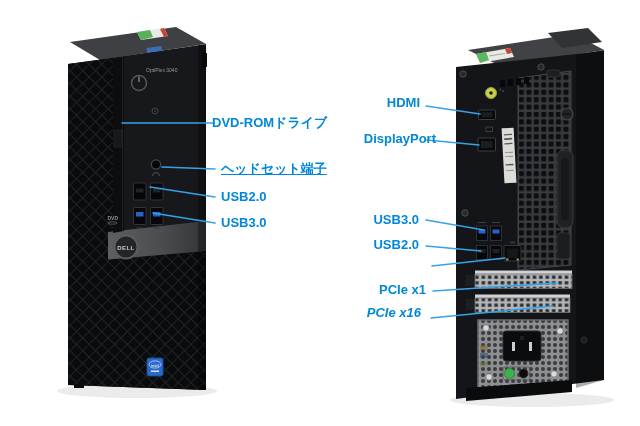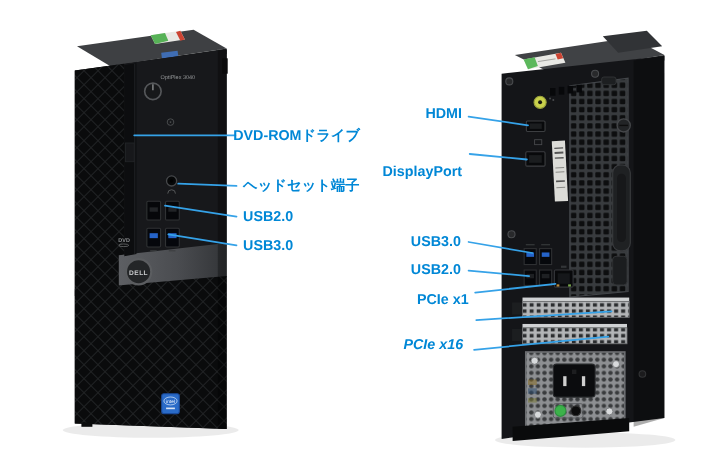--- a/index.html
+++ b/index.html
@@ -261,24 +261,24 @@
     <line class="callout-line" x1="479" y1="145" x2="427" y2="140"></line>
     <line class="callout-line" x1="484" y1="230" x2="426" y2="220"></line>
     <line class="callout-line" x1="481" y1="251" x2="426" y2="246"></line>
     <line class="callout-line" x1="505" y1="258" x2="432" y2="266"></line>
     <line class="callout-line" x1="556" y1="283" x2="433" y2="291"></line>
     <line class="callout-line" x1="553" y1="306" x2="431" y2="318"></line>
   </g>
 </svg>
 
 <div class="callout-label" style="left:212px;top:115px;">DVD-ROMドライブ</div>
-<div class="callout-label" style="left:221px;top:161px;">ヘッドセット端子</div>
+<div class="callout-label" style="left:221px;top:161px;text-decoration:underline;">ヘッドセット端子</div>
 <div class="callout-label" style="left:221px;top:189px;">USB2.0</div>
 <div class="callout-label" style="left:221px;top:215px;">USB3.0</div>
 
 <div class="callout-label r" style="right:220px;top:95px;">HDMI</div>
-<div class="callout-label r" style="right:220px;top:131px;margin-top:17px;">DisplayPort</div>
+<div class="callout-label r" style="right:204px;top:131px;">DisplayPort</div>
 <div class="callout-label r" style="right:221px;top:212px;">USB3.0</div>
 <div class="callout-label r" style="right:221px;top:237px;">USB2.0</div>
-<div class="callout-label r" style="right:214px;top:264px;padding-left:44px;">PCIe x1</div>
+<div class="callout-label r" style="right:214px;top:282px;padding-left:44px;">PCIe x1</div>
 <div class="callout-label r" style="right:219px;top:305px;font-style:italic;">PCIe x16</div>
 
 </div>
 
 </body></html>

